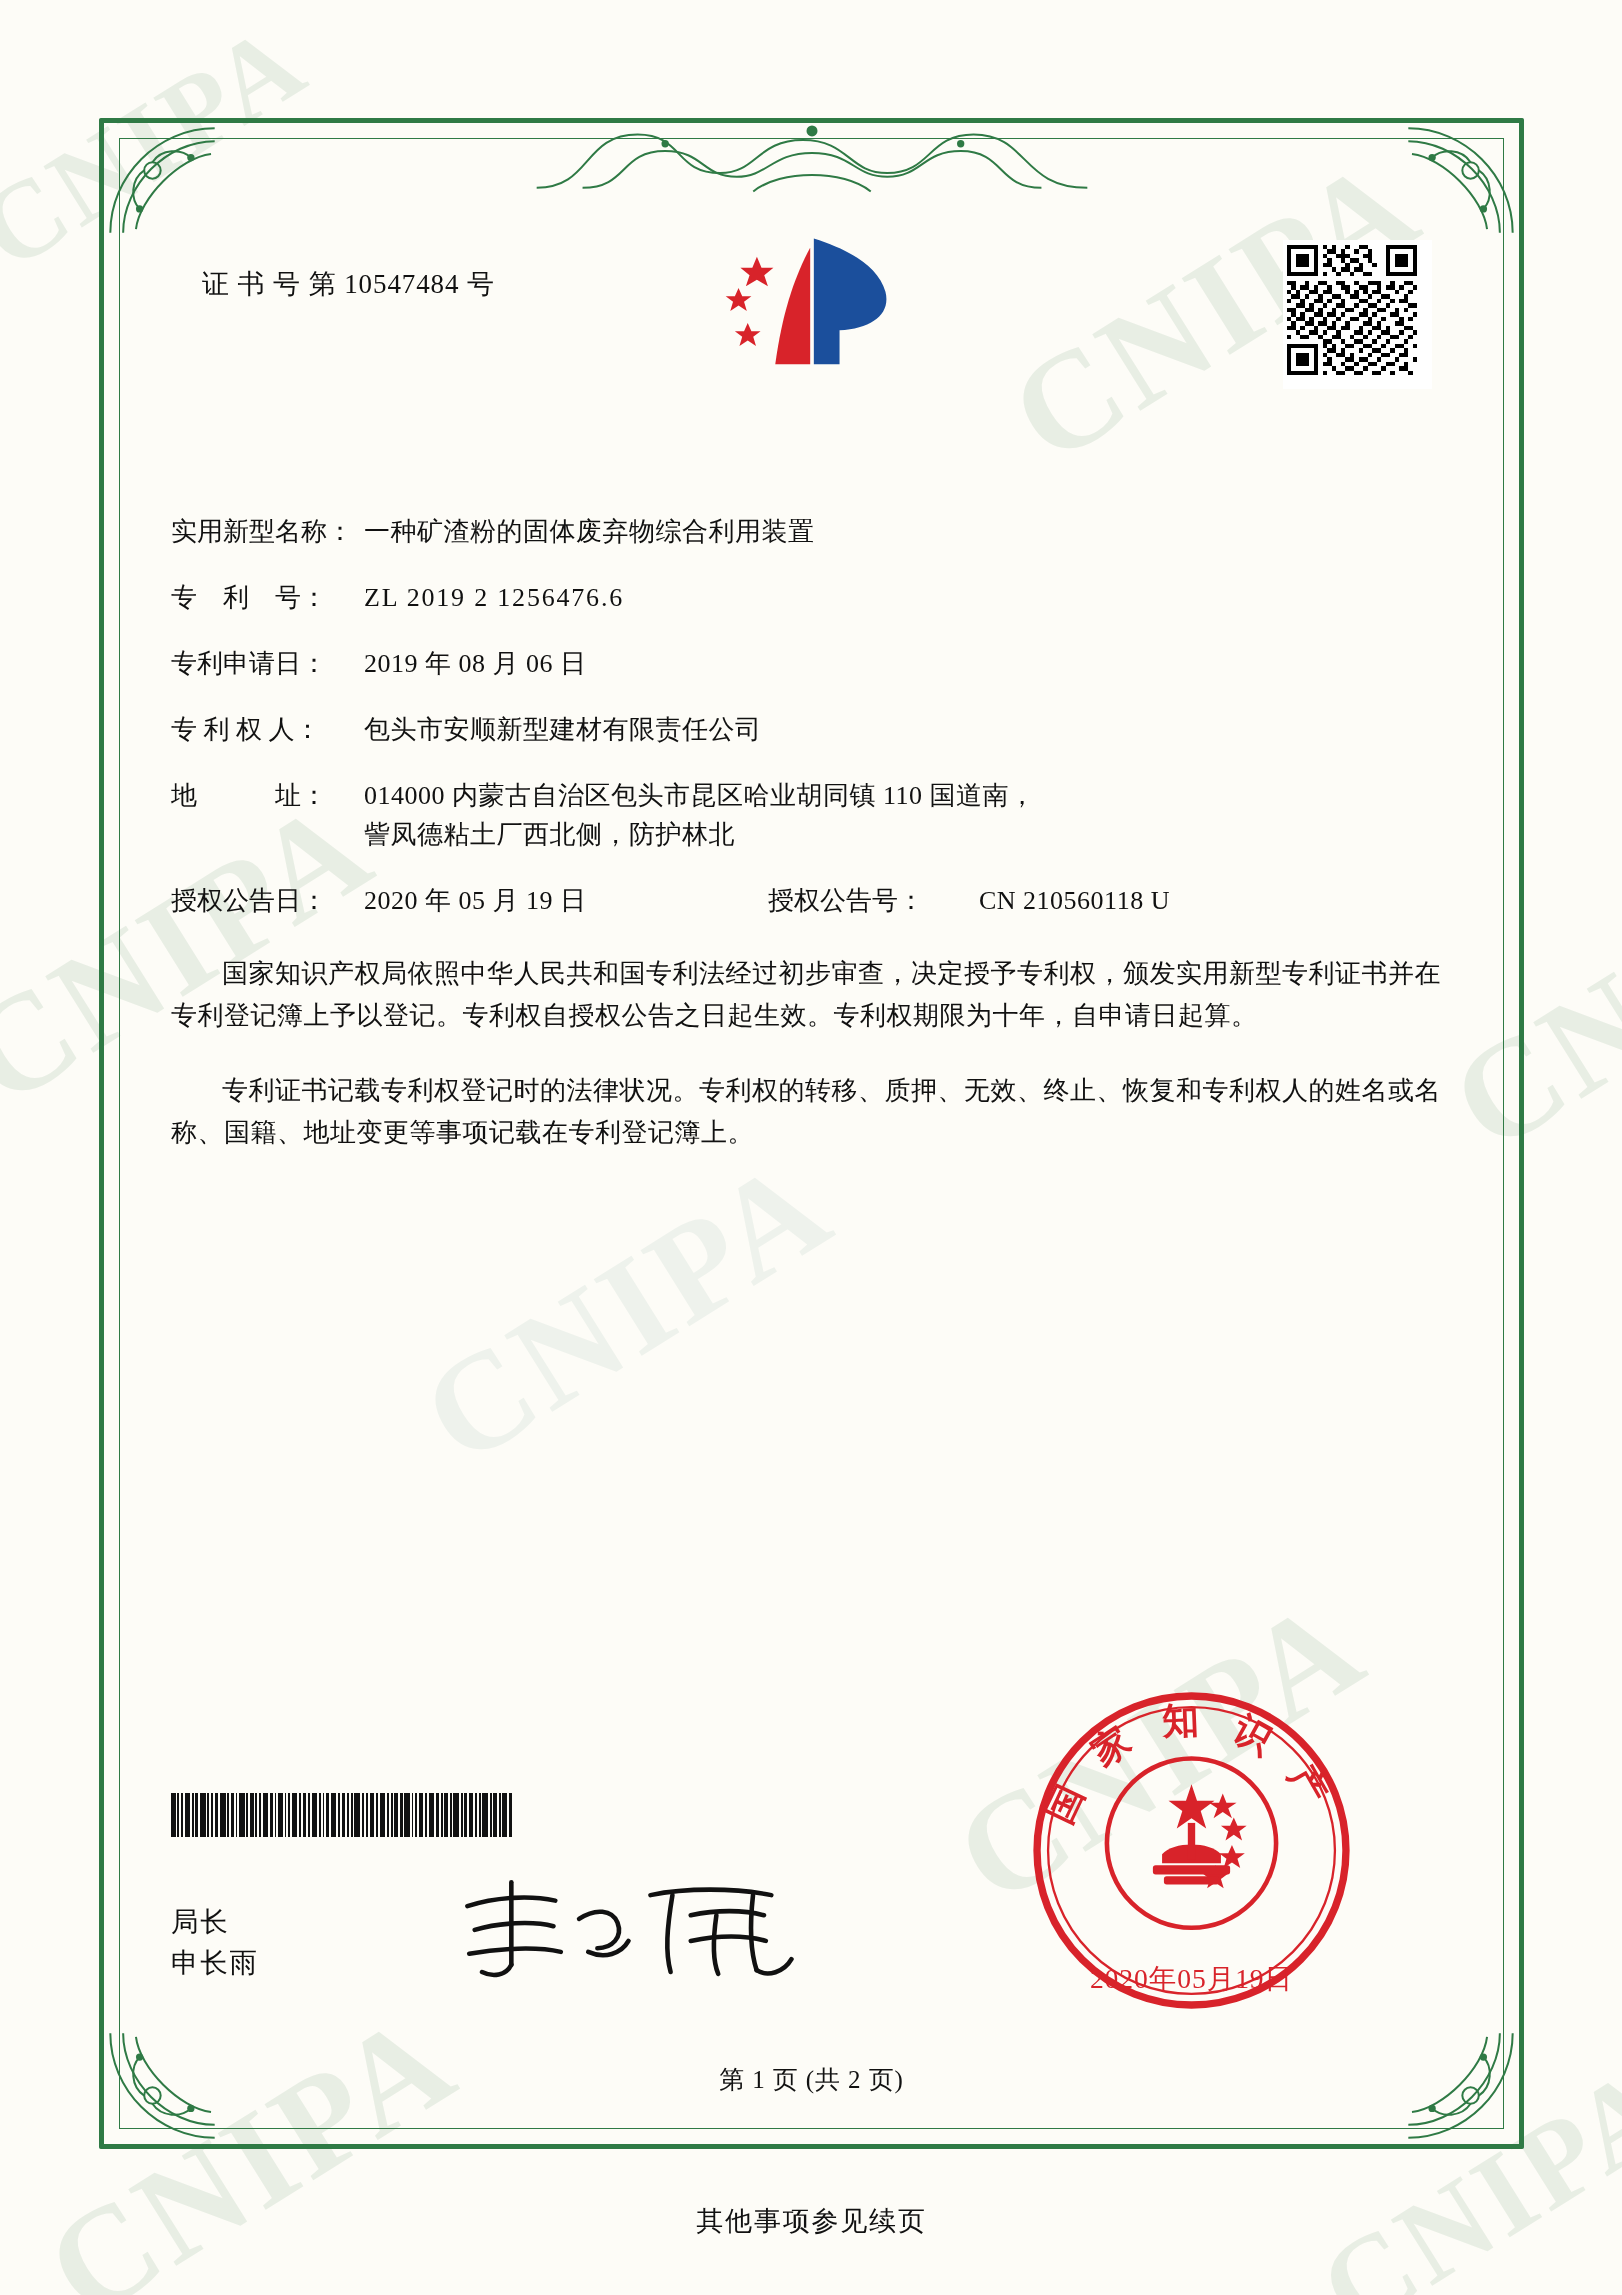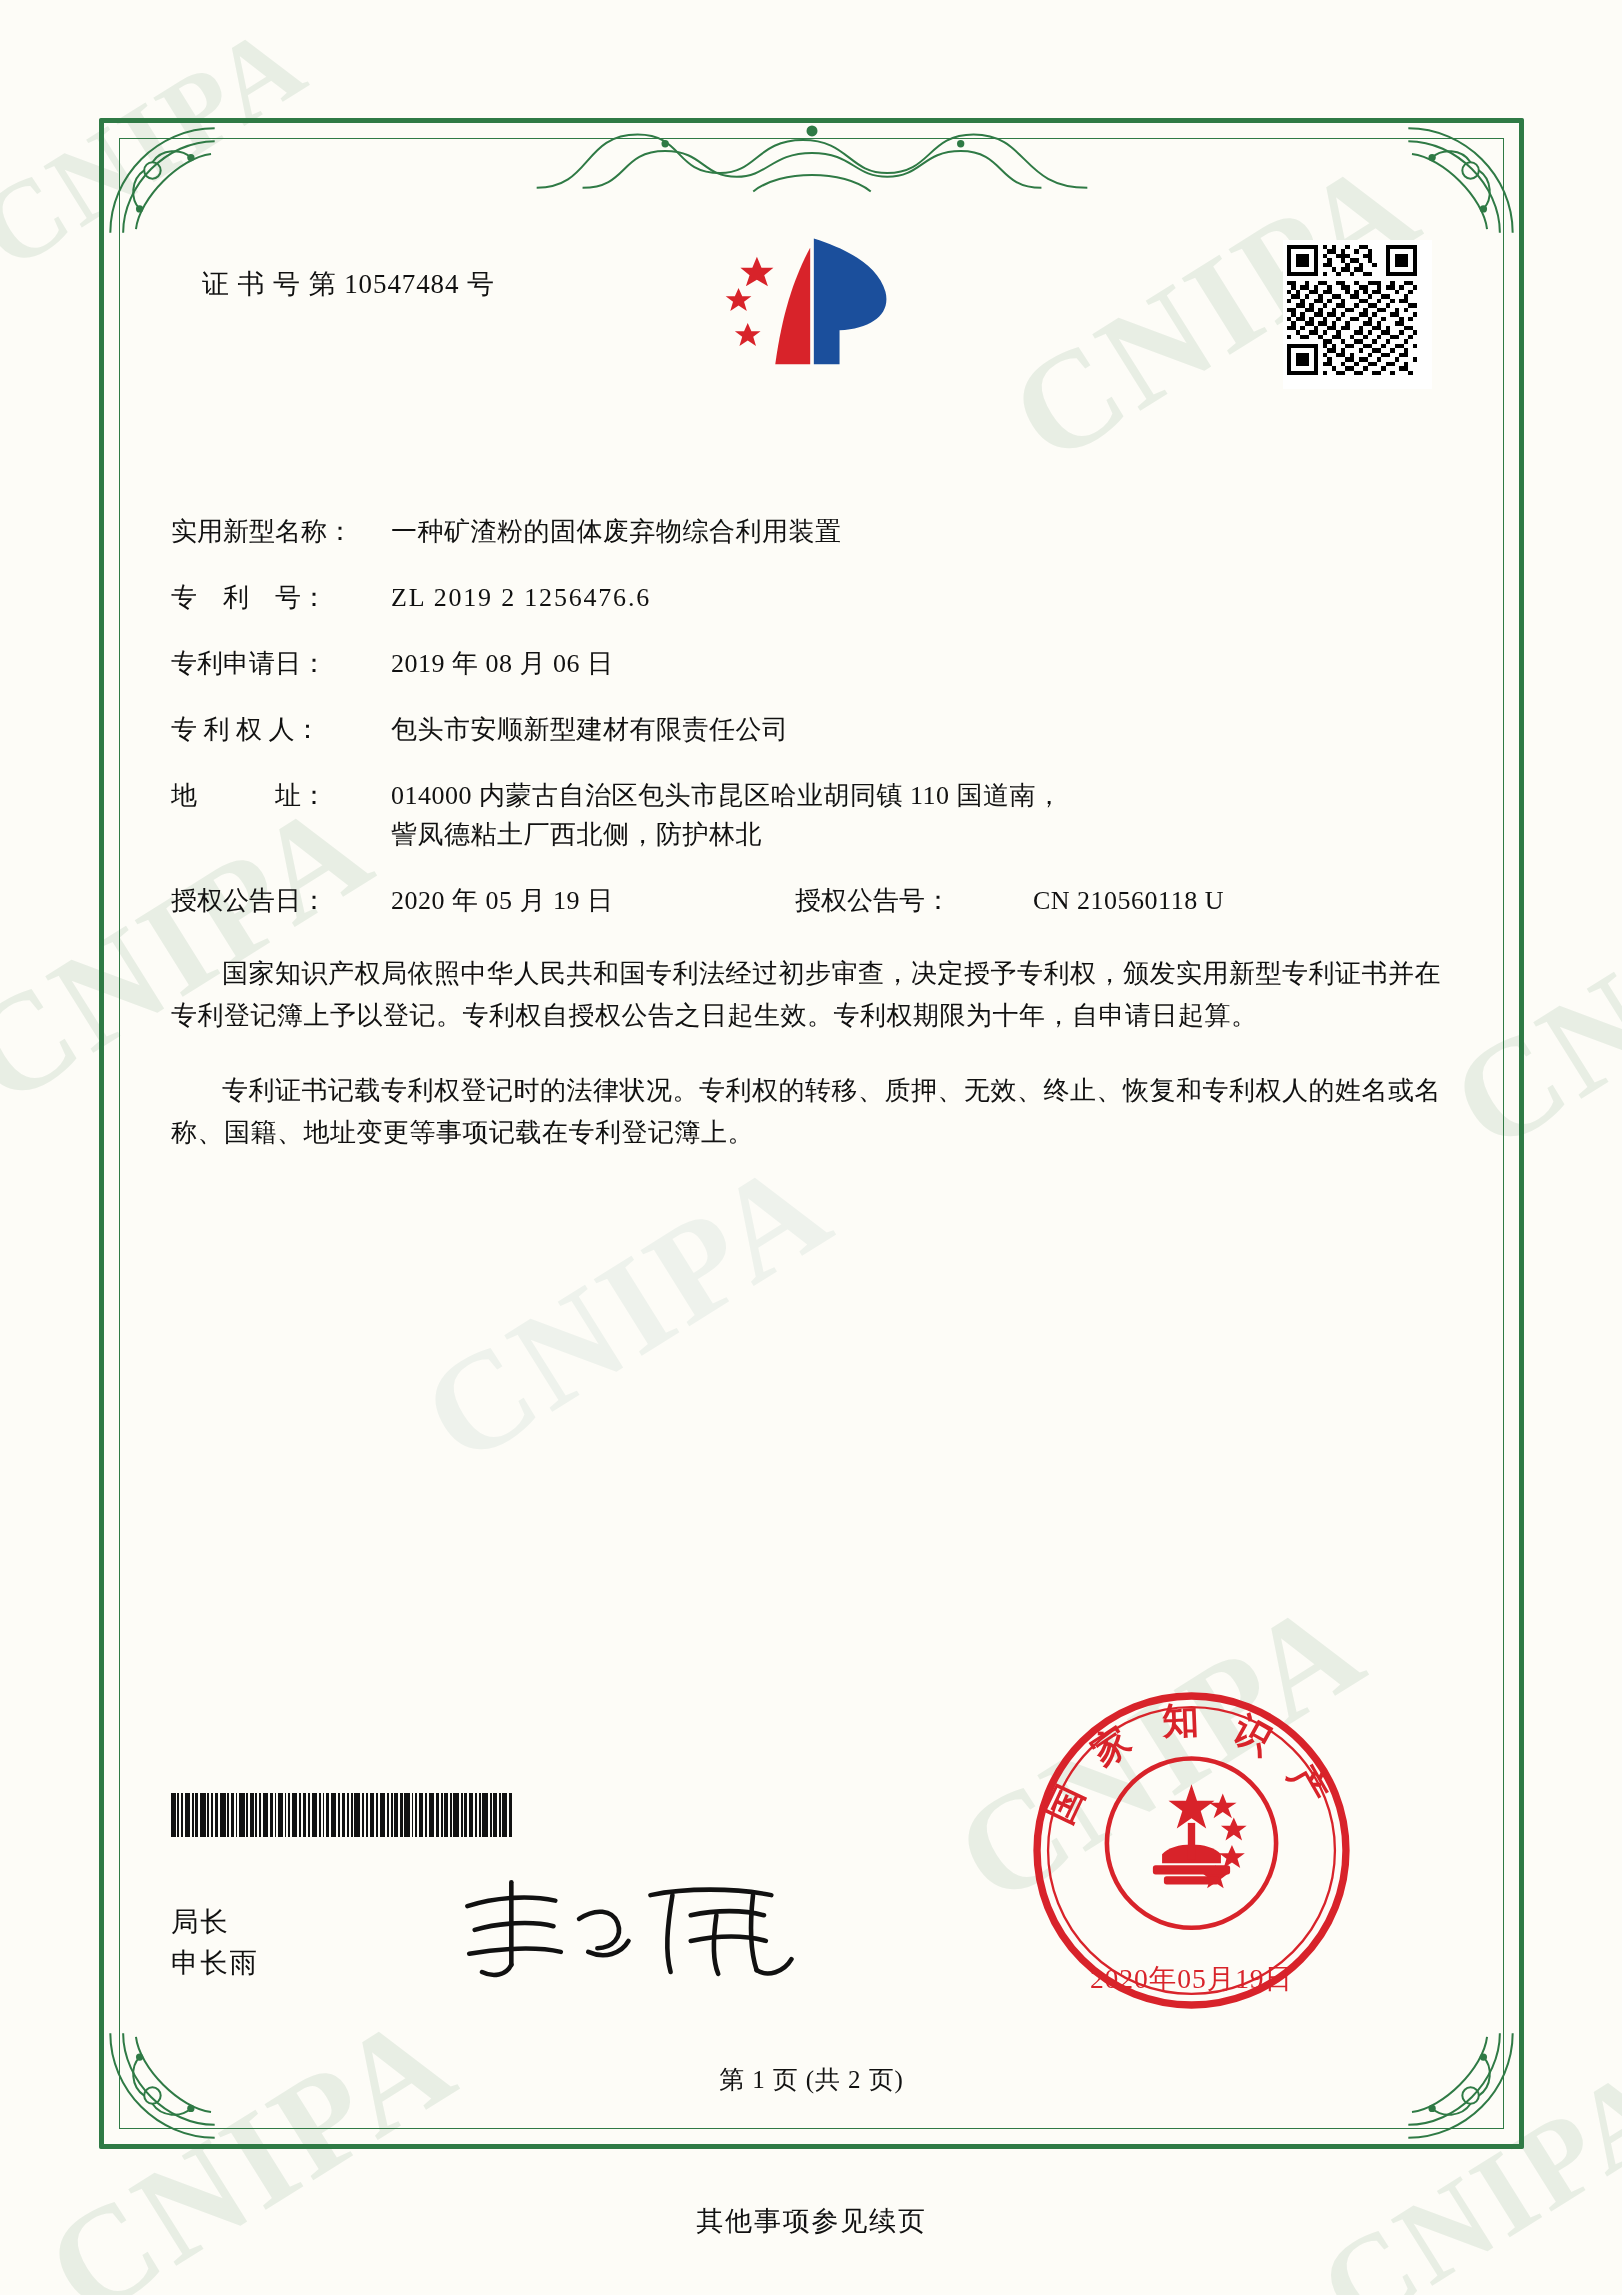--- a/index.html
+++ b/index.html
@@ -144,21 +144,20 @@
   }
   .row .lab {
     width: 193px;
     flex: 0 0 193px;
     letter-spacing: 0px;
     white-space: nowrap;
   }
   .row .val {
     flex: 1;
     letter-spacing: 0.5px;
-    margin-left: 27px;
   }
   .row .val .mono {
     letter-spacing: 1.8px;
     text-align: center;
   }
   .row .val .l2 {
     display: block;
     margin-top: 13px;
   }
   .row.two .val {

